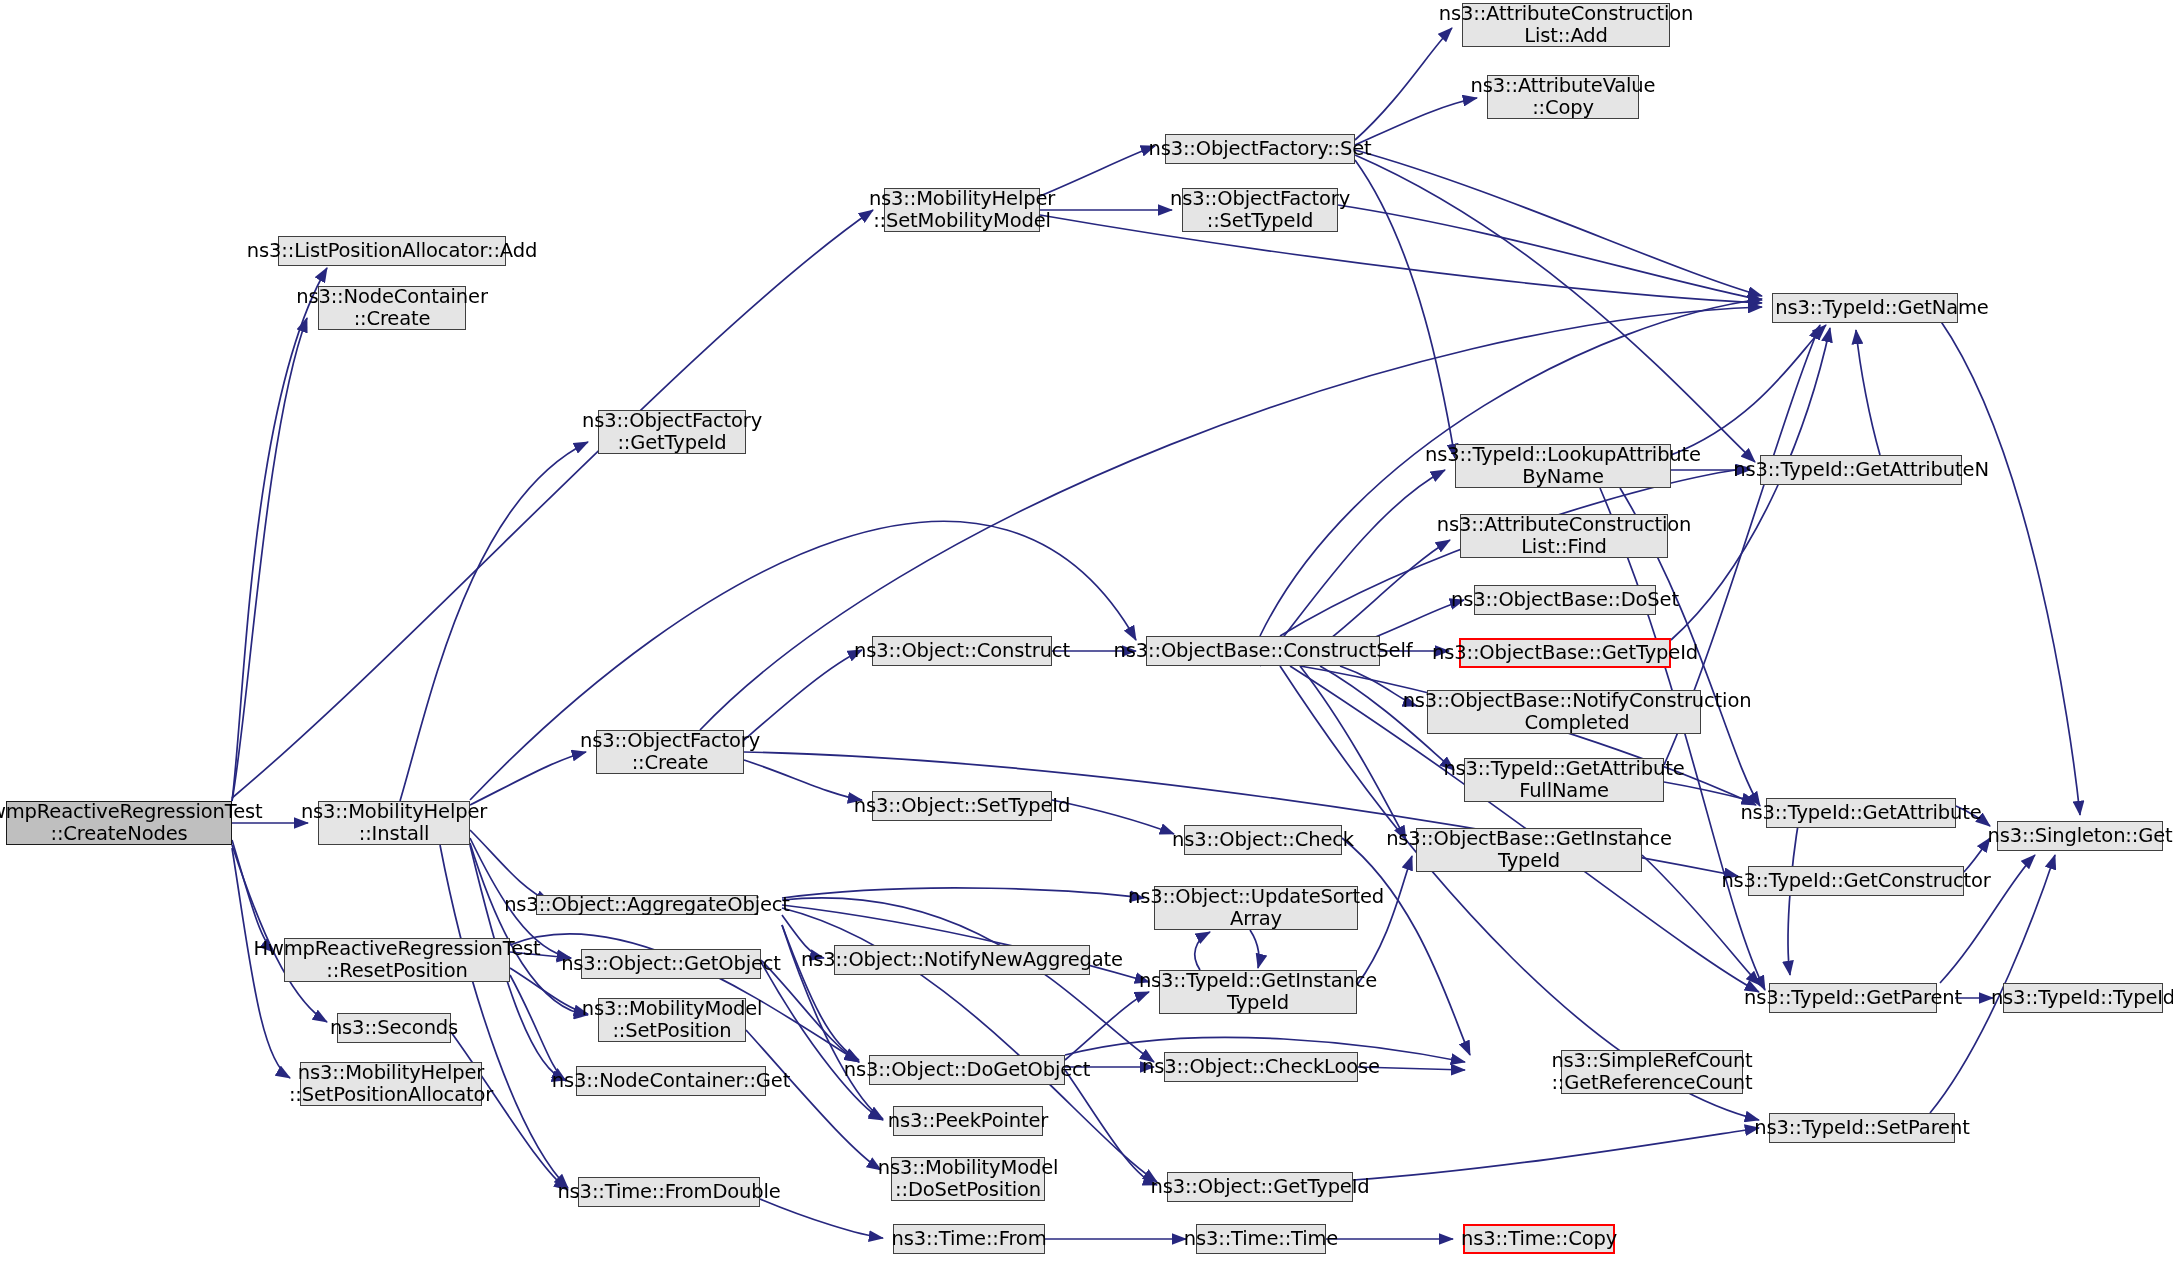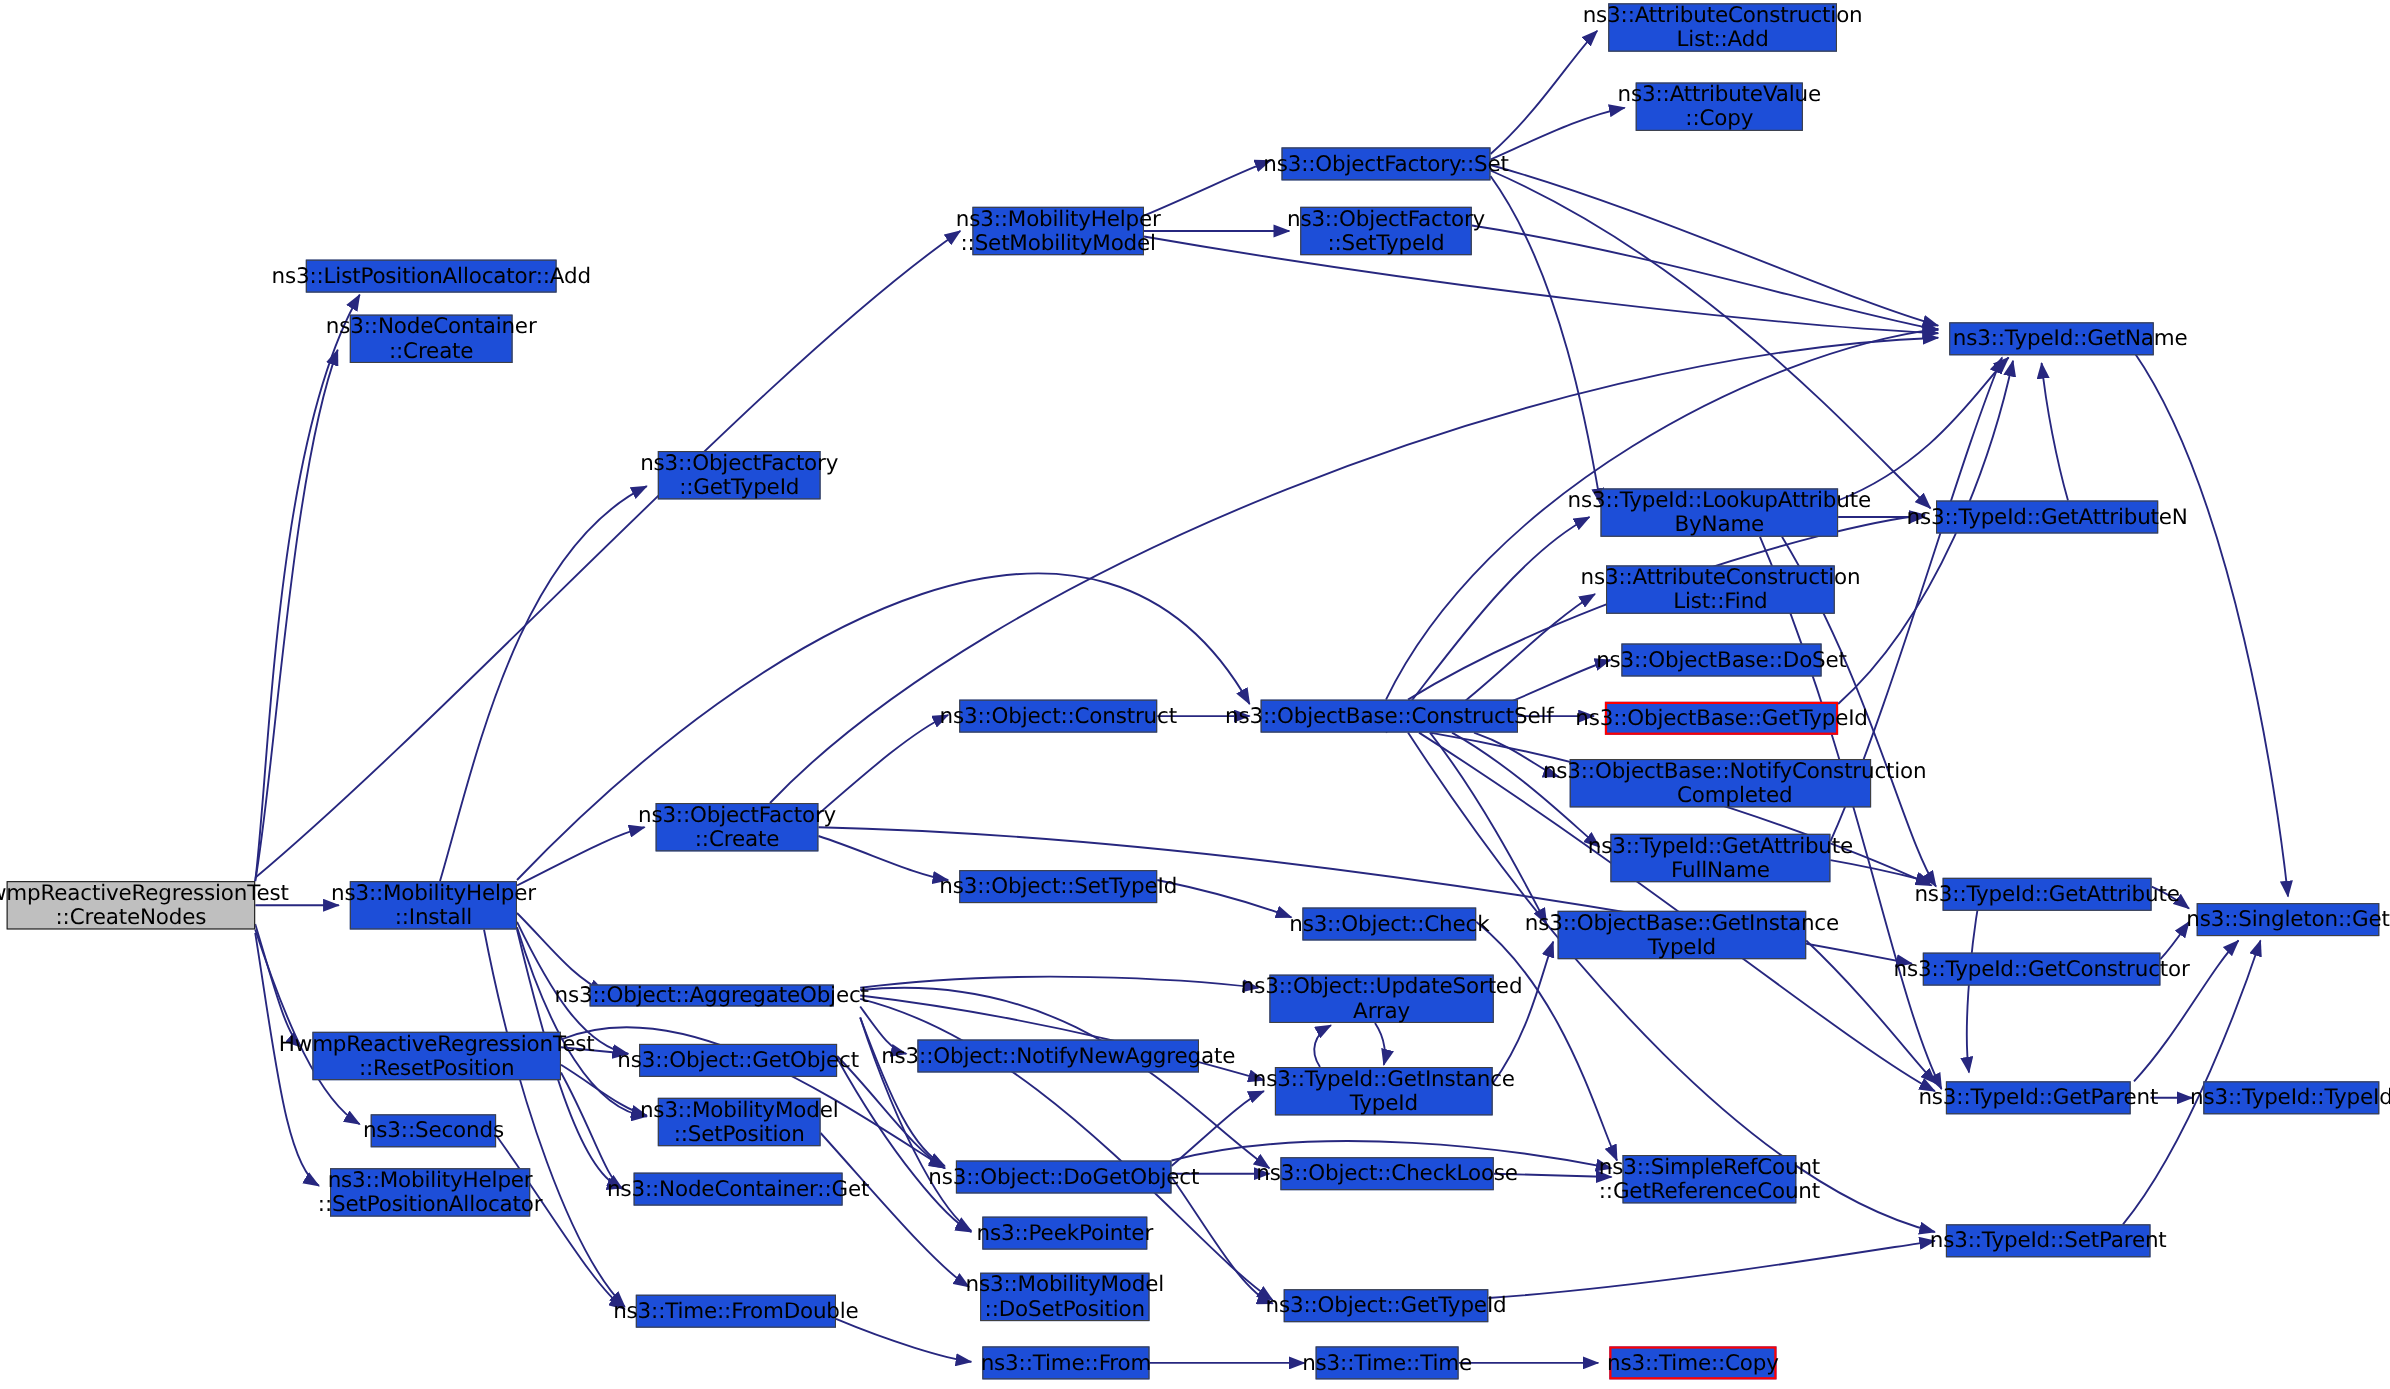--- a/index.html
+++ b/index.html
@@ -1,20 +1,20 @@
 <!DOCTYPE html>
 <html><head>
 <meta charset="utf-8">
 <style>
   html,body{margin:0;padding:0;background:#ffffff;}
   #canvas{position:relative;width:2173px;height:1263px;background:#ffffff;
           font-family:"DejaVu Sans","Liberation Sans",sans-serif;overflow:hidden;}
   svg#edges{position:absolute;left:0;top:0;width:2173px;height:1263px;}
   .node{position:absolute;box-sizing:border-box;border:1.5px solid #404040;
-        background:#1d4ed8;display:flex;align-items:center;justify-content:center;
+        background:#e5e5e5;display:flex;align-items:center;justify-content:center;
         text-align:center;color:#000000;font-size:19.5px;line-height:1.12;
         letter-spacing:-0.15px;white-space:pre-line;}
   .node.root{background:#bfbfbf;border-color:#1a1a1a;}
   .node.red{border-color:#ff0000;border-width:2px;}
 </style>
 </head>
 <body>
 
 <div id="canvas">
   <svg id="edges" viewBox="0 0 2173 1263">
@@ -166,21 +166,21 @@
       <div class="node" style="left: 1460px; top: 514px; width: 208px; height: 44px;">ns3::AttributeConstruction
 List::Find</div>
       <div class="node" style="left: 1474px; top: 585px; width: 182px; height: 30px;">ns3::ObjectBase::DoSet</div>
       <div class="node red" style="left: 1459px; top: 638px; width: 212px; height: 30px;">ns3::ObjectBase::GetTypeId</div>
       <div class="node" style="left: 1427px; top: 690px; width: 274px; height: 44px; padding-left: 26px;">ns3::ObjectBase::NotifyConstruction
 Completed</div>
       <div class="node" style="left: 1464px; top: 758px; width: 200px; height: 44px;">ns3::TypeId::GetAttribute
 FullName</div>
       <div class="node" style="left: 1416px; top: 828px; width: 226px; height: 44px;">ns3::ObjectBase::GetInstance
 TypeId</div>
-      <div class="node" style="left: 1475px; top: 1050px; width: 158px; height: 44px;">ns3::SimpleRefCount
+      <div class="node" style="left: 1561px; top: 1050px; width: 182px; height: 44px;">ns3::SimpleRefCount
 ::GetReferenceCount</div>
       <div class="node" style="left: 1772px; top: 293px; width: 186px; height: 30px; padding-left: 34px;">ns3::TypeId::GetName</div>
       <div class="node" style="left: 1760px; top: 455px; width: 202px; height: 30px;">ns3::TypeId::GetAttributeN</div>
       <div class="node" style="left: 1766px; top: 798px; width: 190px; height: 30px;">ns3::TypeId::GetAttribute</div>
       <div class="node" style="left: 1748px; top: 866px; width: 216px; height: 30px;">ns3::TypeId::GetConstructor</div>
       <div class="node" style="left: 1769px; top: 983px; width: 168px; height: 30px;">ns3::TypeId::GetParent</div>
       <div class="node" style="left: 1769px; top: 1113px; width: 186px; height: 30px;">ns3::TypeId::SetParent</div>
       <div class="node" style="left: 1997px; top: 821px; width: 166px; height: 30px;">ns3::Singleton::Get</div>
       <div class="node" style="left: 2003px; top: 983px; width: 160px; height: 30px;">ns3::TypeId::TypeId</div>
       <div class="node red" style="left: 1463px; top: 1224px; width: 152px; height: 30px;">ns3::Time::Copy</div>

